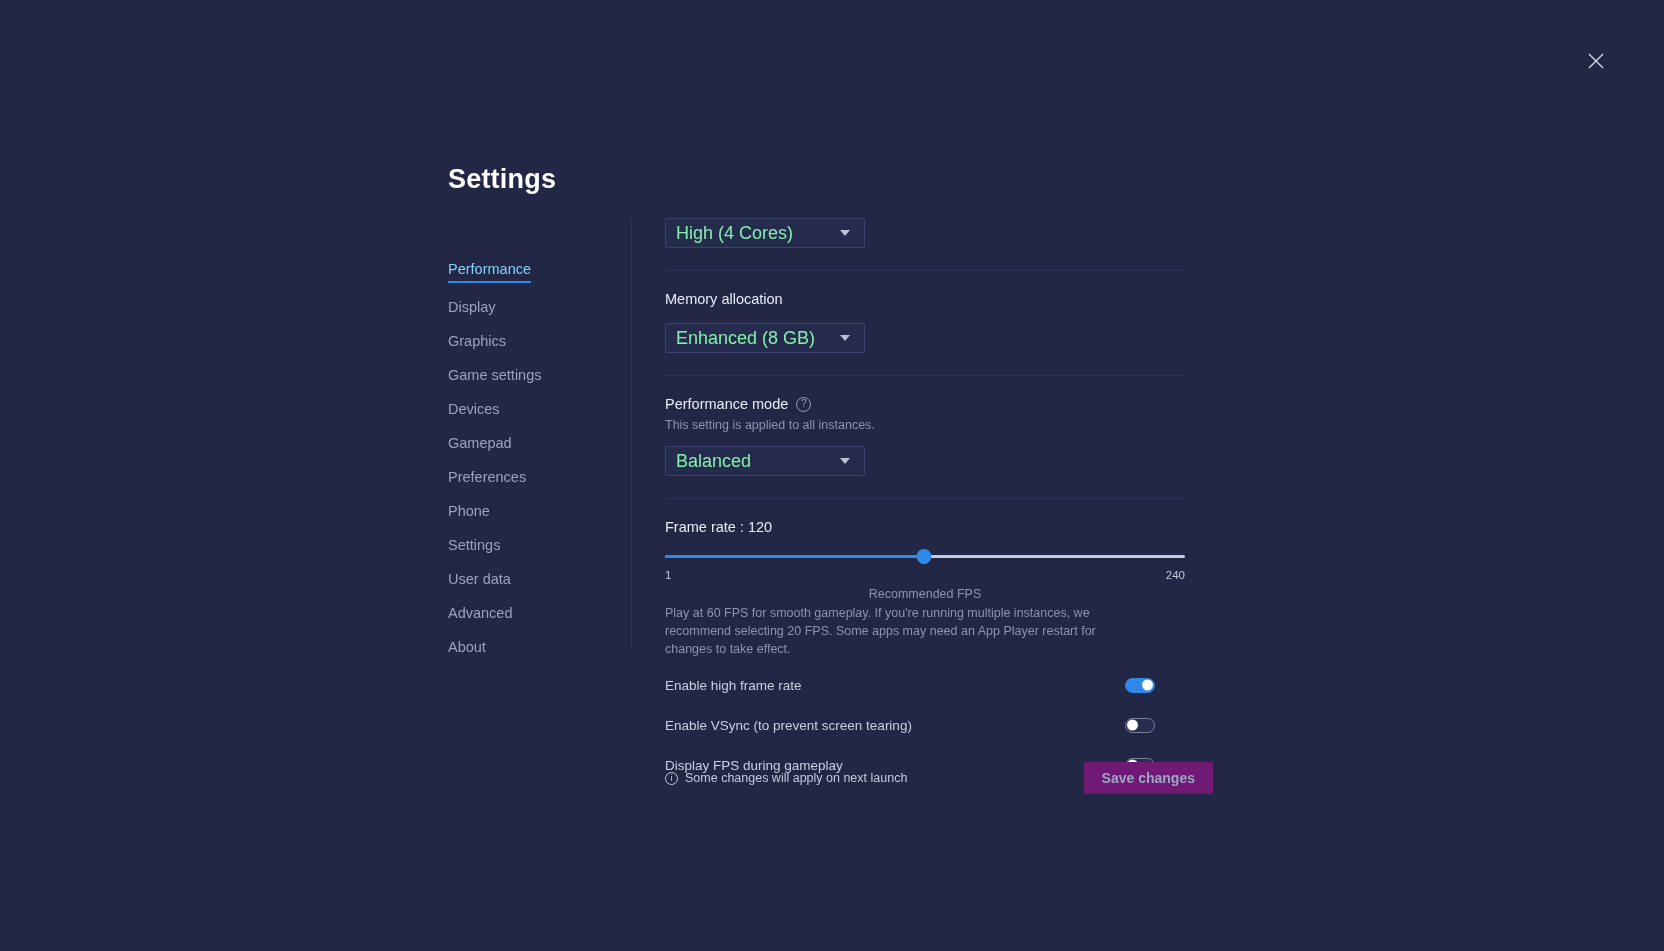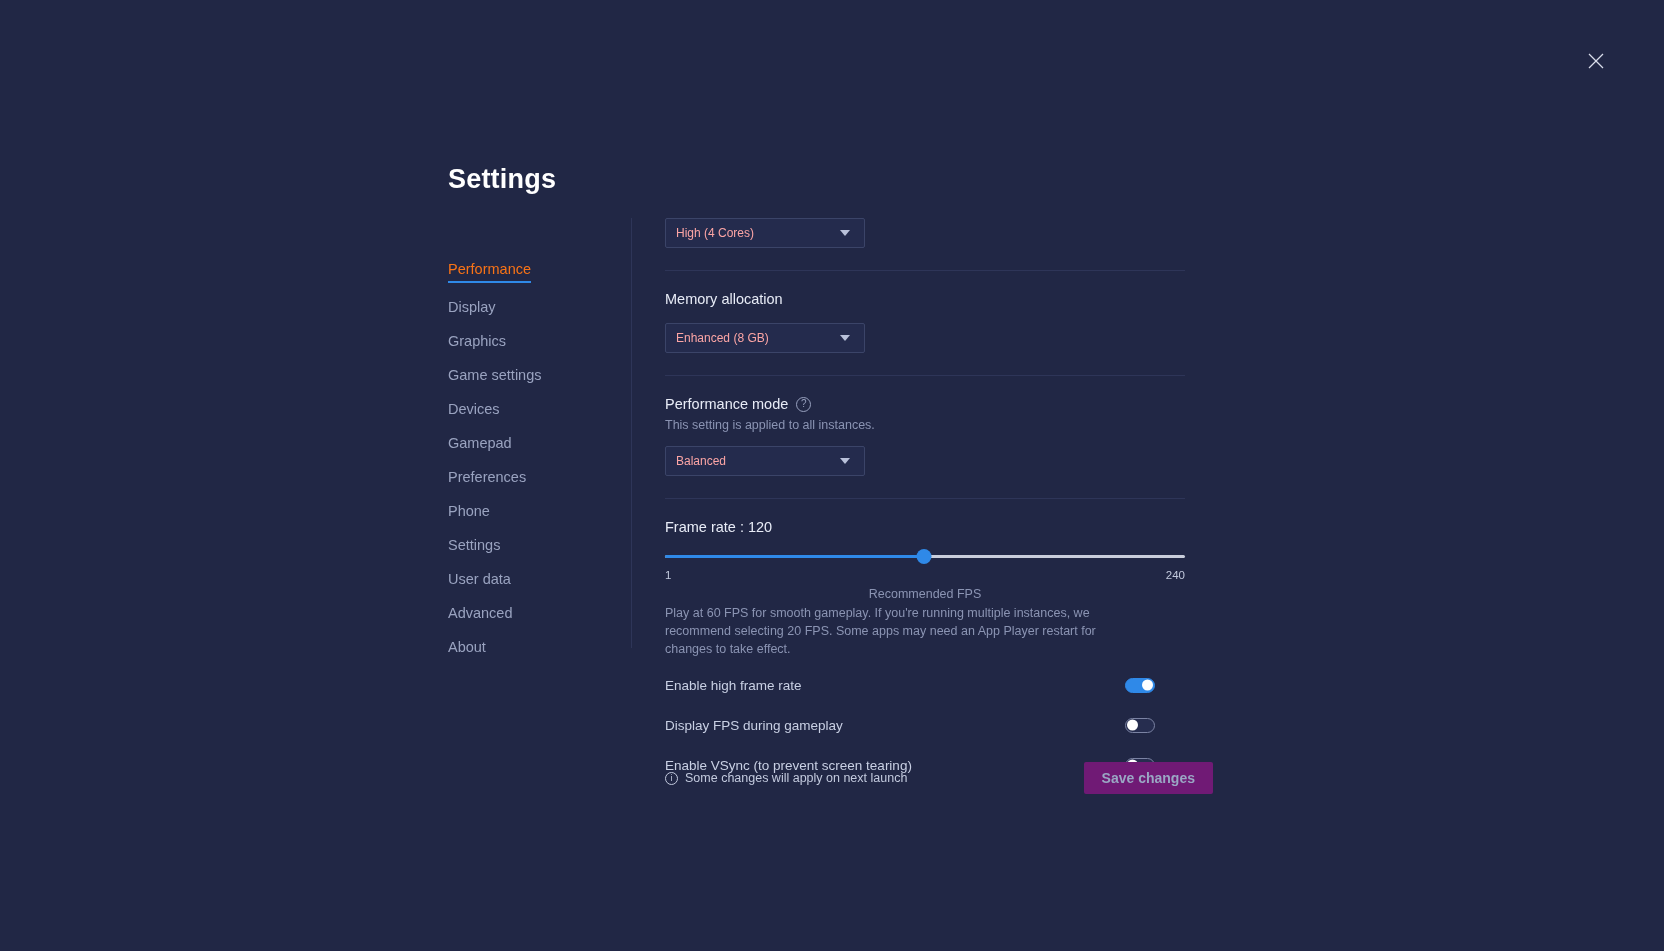--- a/index.html
+++ b/index.html
@@ -37,21 +37,21 @@
     color: #9aa3c0;
     padding: 0 0 2px 0;
     margin-bottom: 16.5px;
     display: inline-block;
     width: auto;
     cursor: pointer;
     white-space: nowrap;
   }
   .nav-row { line-height: 1; }
   .nav-item.active {
-    color: #f97316;
+    color: #7dd3fc;
     border-bottom: 2px solid #2f89e8;
     padding-bottom: 4px;
     margin-top: 40px;
   }
 
   
   .v-divider {
     position: absolute; left: 631px; top: 218px;
     width: 1px; height: 430px;
     background: #2e3558;
@@ -82,21 +82,21 @@
   .select {
     position: relative;
     width: 200px; height: 30px;
     background: #242b4d;
     border: 1px solid #3b4468;
     border-radius: 2px;
     display: flex; align-items: center;
     padding: 0 10px;
     cursor: pointer;
   }
-  .select-value { font-size: 12px; color: #fca5a5; }
+  .select-value { font-size: 18px; color: #86efac; }
   .caret {
     position: absolute; right: 14px; top: 50%;
     transform: translateY(-50%);
     width: 0; height: 0;
     border-left: 5px solid transparent;
     border-right: 5px solid transparent;
     border-top: 6px solid #b9c1da;
   }
 
   .h-divider { height: 1px; background: #2e3558; margin: 22px 0 20px 0; }
@@ -255,31 +255,31 @@
       <div class="rec-body">Play at 60 FPS for smooth gameplay. If you're running multiple instances, we recommend selecting 20 FPS. Some apps may need an App Player restart for changes to take effect.</div>
     </div>
 
     <div class="toggle-row">
       <span class="toggle-label">Enable high frame rate</span>
       <span class="switch on">
           <span class="knob-sm"></span>
         </span>
     </div>
     <div class="toggle-row">
+      <span class="toggle-label">Enable VSync (to prevent screen tearing)</span>
+      <span class="switch off">
+          <span class="knob-sm"></span>
+        </span>
+    </div>
+    <div class="toggle-row">
       <span class="toggle-label">Display FPS during gameplay</span>
       <span class="switch off">
           <span class="knob-sm"></span>
         </span>
     </div>
-    <div class="toggle-row">
-      <span class="toggle-label">Enable VSync (to prevent screen tearing)</span>
-      <span class="switch off">
-          <span class="knob-sm"></span>
-        </span>
-    </div>
 
   </div>
 
   <div class="footer">
     <div class="note">
       <span class="info-icon">i</span>
       <span>Some changes will apply on next launch</span>
     </div>
     <button class="save-btn">Save changes</button>
   </div>

